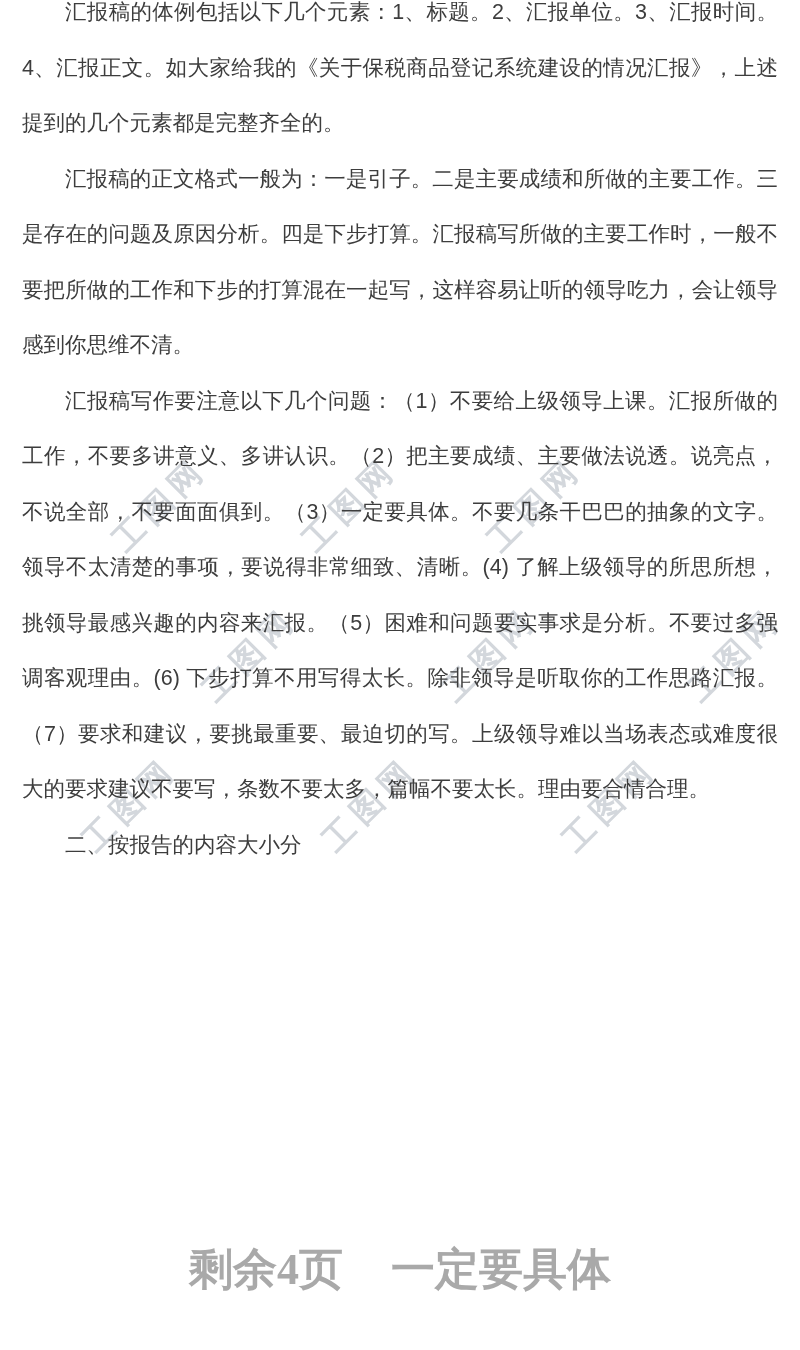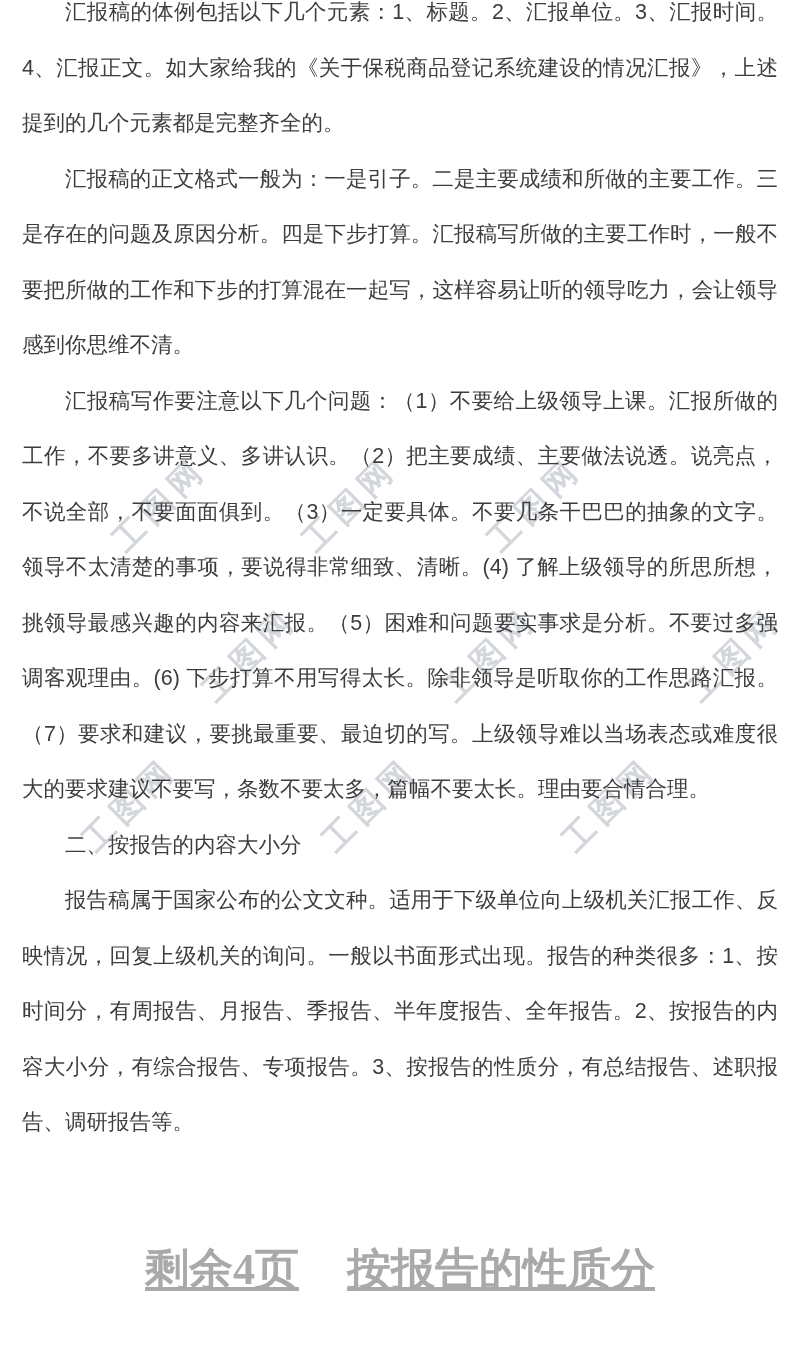--- a/index.html
+++ b/index.html
@@ -52,21 +52,20 @@
     position: absolute;
     left: 0; right: 0; top: 1246px;
     display: flex;
     justify-content: center;
     gap: 48px;
     font-family: "Liberation Serif", serif;
     font-weight: bold;
     font-size: 44px;
     line-height: 1.1;
     color: #a9a9a9;
-    text-decoration: underline;
   }
 </style>
 </head>
 <body>
 
 <div class="page">
 
   <div class="wm-layer">
     <span class="wm wm1">工图网</span>
     <span class="wm wm2">工图网</span>
@@ -77,21 +76,20 @@
     <span class="wm wm7">工图网</span>
     <span class="wm wm8">工图网</span>
     <span class="wm wm9">工图网</span>
   </div>
 
   <div class="doc">
     <p>汇报稿的体例包括以下几个元素：1、标题。2、汇报单位。3、汇报时间。4、汇报正文。如大家给我的《关于保税商品登记系统建设的情况汇报》，上述提到的几个元素都是完整齐全的。</p>
     <p>汇报稿的正文格式一般为：一是引子。二是主要成绩和所做的主要工作。三是存在的问题及原因分析。四是下步打算。汇报稿写所做的主要工作时，一般不要把所做的工作和下步的打算混在一起写，这样容易让听的领导吃力，会让领导感到你思维不清。</p>
     <p>汇报稿写作要注意以下几个问题：（1）不要给上级领导上课。汇报所做的工作，不要多讲意义、多讲认识。（2）把主要成绩、主要做法说透。说亮点，不说全部，不要面面俱到。（3）一定要具体。不要几条干巴巴的抽象的文字。领导不太清楚的事项，要说得非常细致、清晰。(4) 了解上级领导的所思所想，挑领导最感兴趣的内容来汇报。（5）困难和问题要实事求是分析。不要过多强调客观理由。(6) 下步打算不用写得太长。除非领导是听取你的工作思路汇报。（7）要求和建议，要挑最重要、最迫切的写。上级领导难以当场表态或难度很大的要求建议不要写，条数不要太多，篇幅不要太长。理由要合情合理。</p>
     <p>二、按报告的内容大小分</p>
-    <p>报告稿属于国家公布的公文文种。适用于下级单位向上级机关汇报工作、反映情况，回复上级机关的询问。一般以书面形式出现。报告的种类很多：1、按时间分，有周报告、月报告、季报告、半年度报告、全年报告。2、按报告的内容大小分，有综合报告、专项报告。3、按报告的性质分，有总结报告、述职报告、调研报告等。</p>
   </div>
 
   <div class="notice">
     <span>剩余4页</span>
-    <span>按报告的性质分</span>
+    <span>一定要具体</span>
   </div>
 
 </div>
 
 </body></html>

